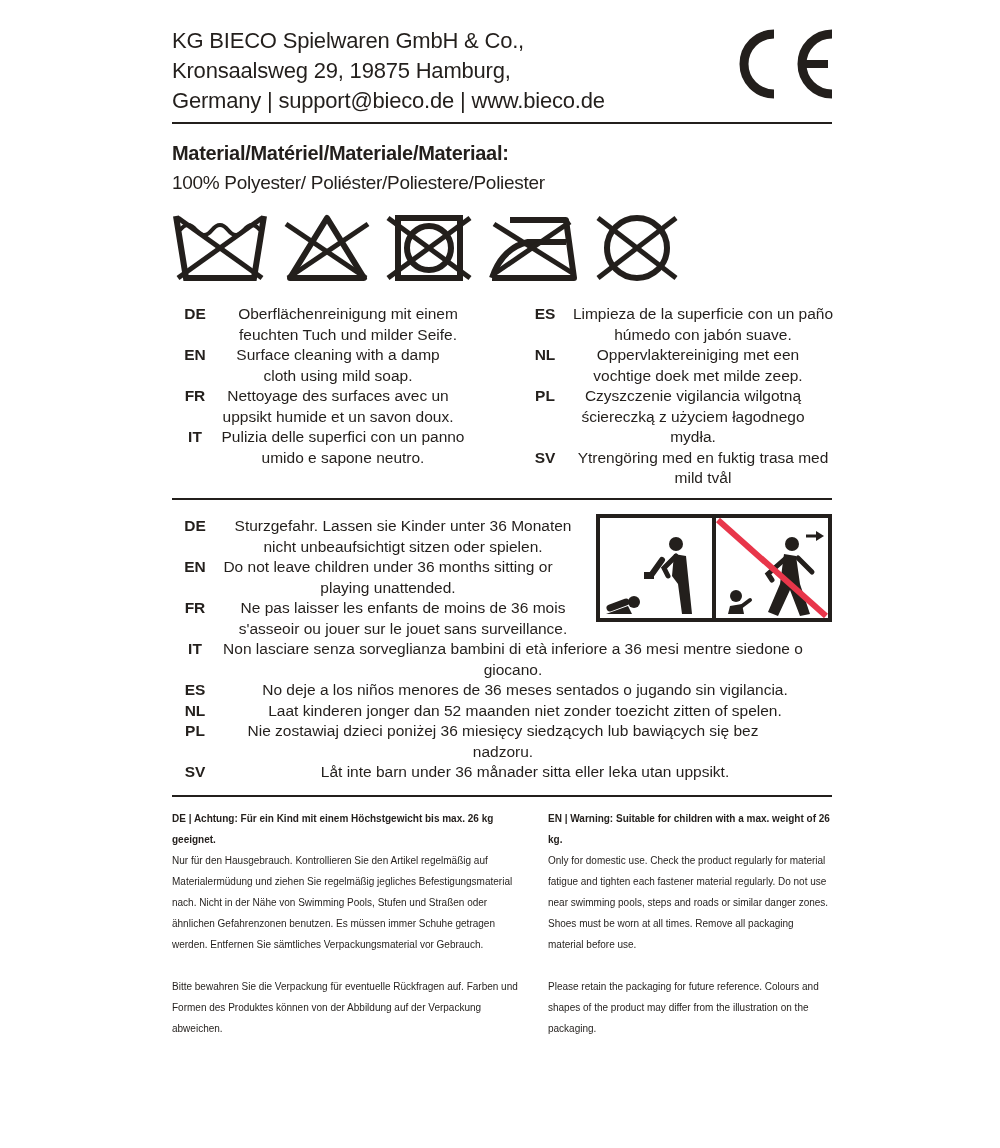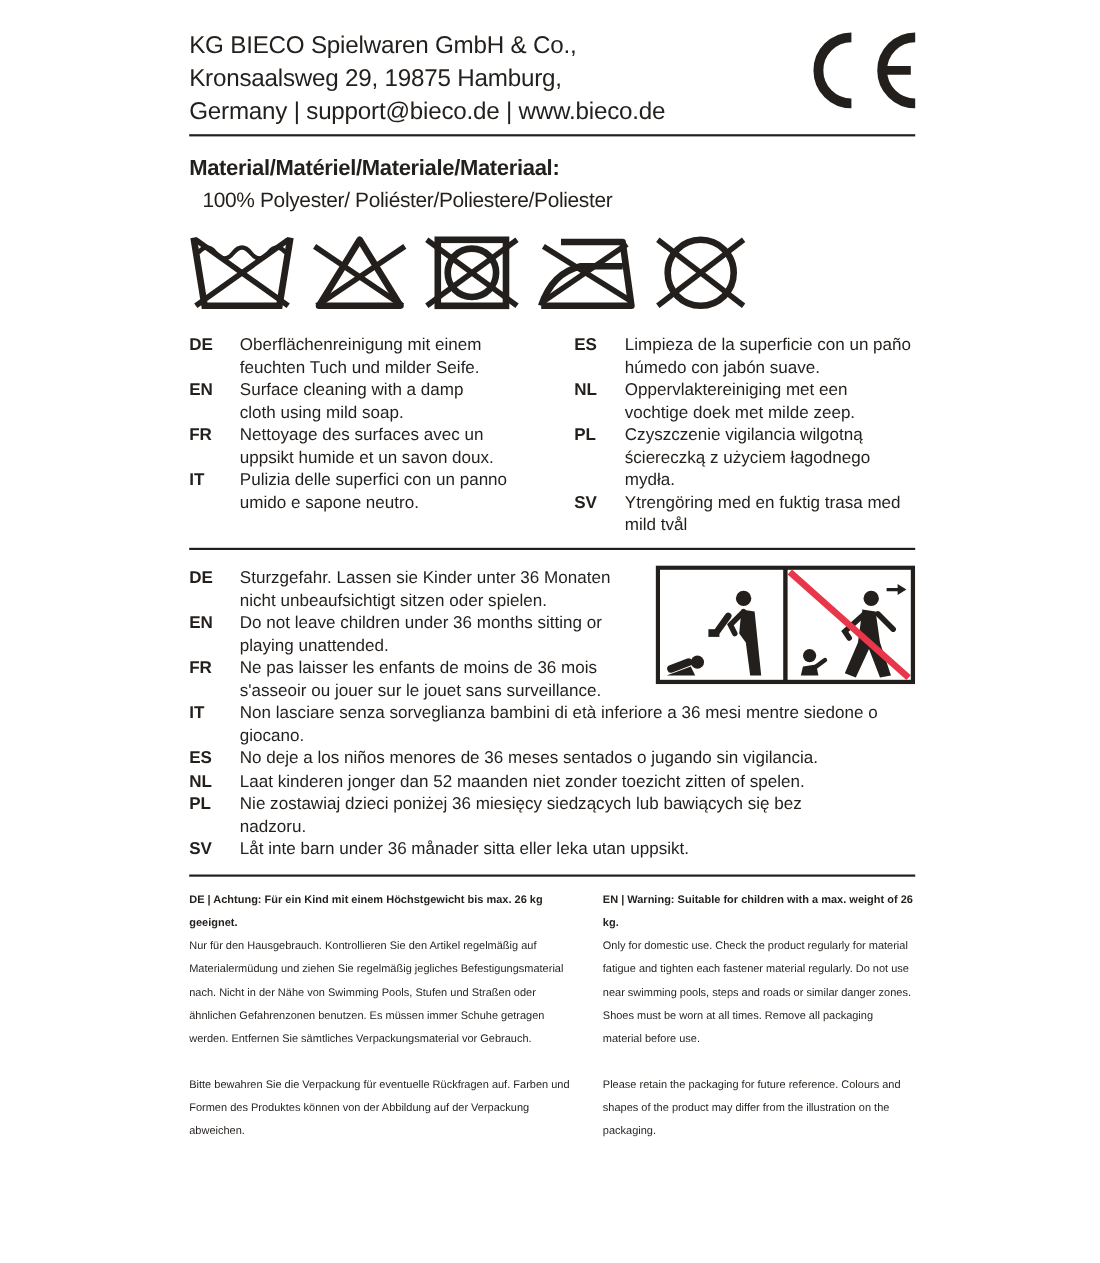--- a/index.html
+++ b/index.html
@@ -2,25 +2,25 @@
 <html><head>
 <meta charset="utf-8">
 <style>
   html,body{margin:0;padding:0;background:#ffffff;}
   body{width:1000px;height:1148px;position:relative;overflow:hidden;color:#231f1c;font-family:"Liberation Sans","DejaVu Sans",sans-serif;}
   .page{position:absolute;left:172px;top:0;width:660px;}
   .hdr{position:absolute;left:0;top:26px;width:540px;font-weight:normal;font-size:22px;line-height:30px;letter-spacing:-0.2px;}
   .ce{position:absolute;left:554px;top:28px;width:110px;height:72px;}
   .rule{position:absolute;left:0;width:660px;height:1.5px;background:#231f1c;}
   .mat-title{position:absolute;left:0;top:142px;font-weight:bold;font-size:20px;letter-spacing:-0.3px;}
-  .mat-text{position:absolute;left:0;top:172px;font-size:19px;letter-spacing:-0.3px;margin-left:12px;}
+  .mat-text{position:absolute;left:0;top:172px;font-size:19px;letter-spacing:-0.3px;}
   .icons{position:absolute;left:0;top:212px;width:510px;height:72px;}
   .icons svg{position:absolute;top:0;}
   .care{position:absolute;top:304px;width:330px;font-size:15.5px;line-height:20.5px;}
-  .row{display:flex;}
+  .row{display:flex;text-align:center;}
   .code{width:46px;flex:none;font-weight:bold;}
   .txt{flex:1;}
   .warn{position:absolute;left:0;top:516px;width:660px;font-size:15.5px;line-height:20.5px;}
   .warn .row .txt{max-width:614px;}
   .warn .narrow .txt{max-width:370px;}
   .pict{position:absolute;left:424px;top:514px;width:236px;height:108px;}
   .col{position:absolute;top:808px;font-size:10px;line-height:21px;}
   .col .bold{font-weight:bold;}
   .col p{margin:0;}
   .col .gap{margin-top:21px;}

